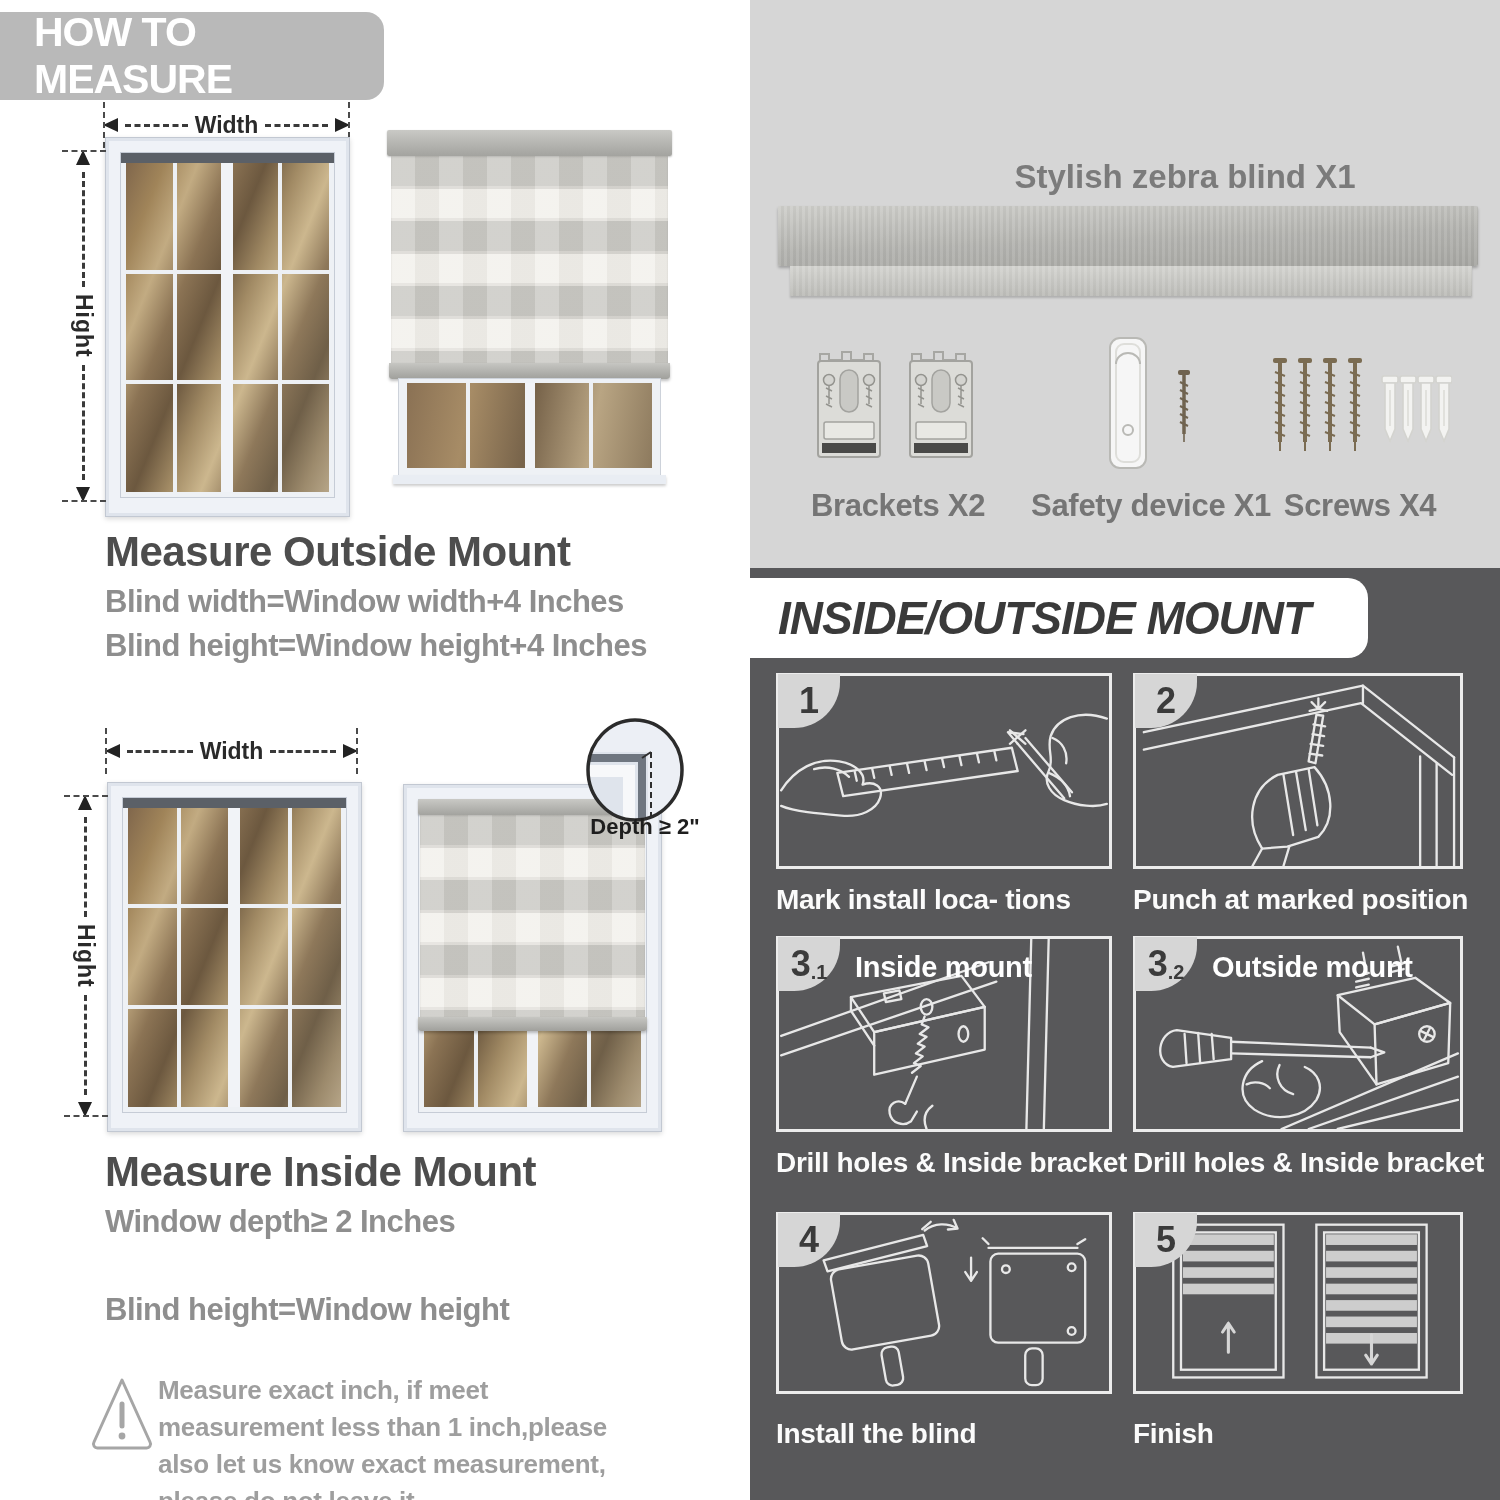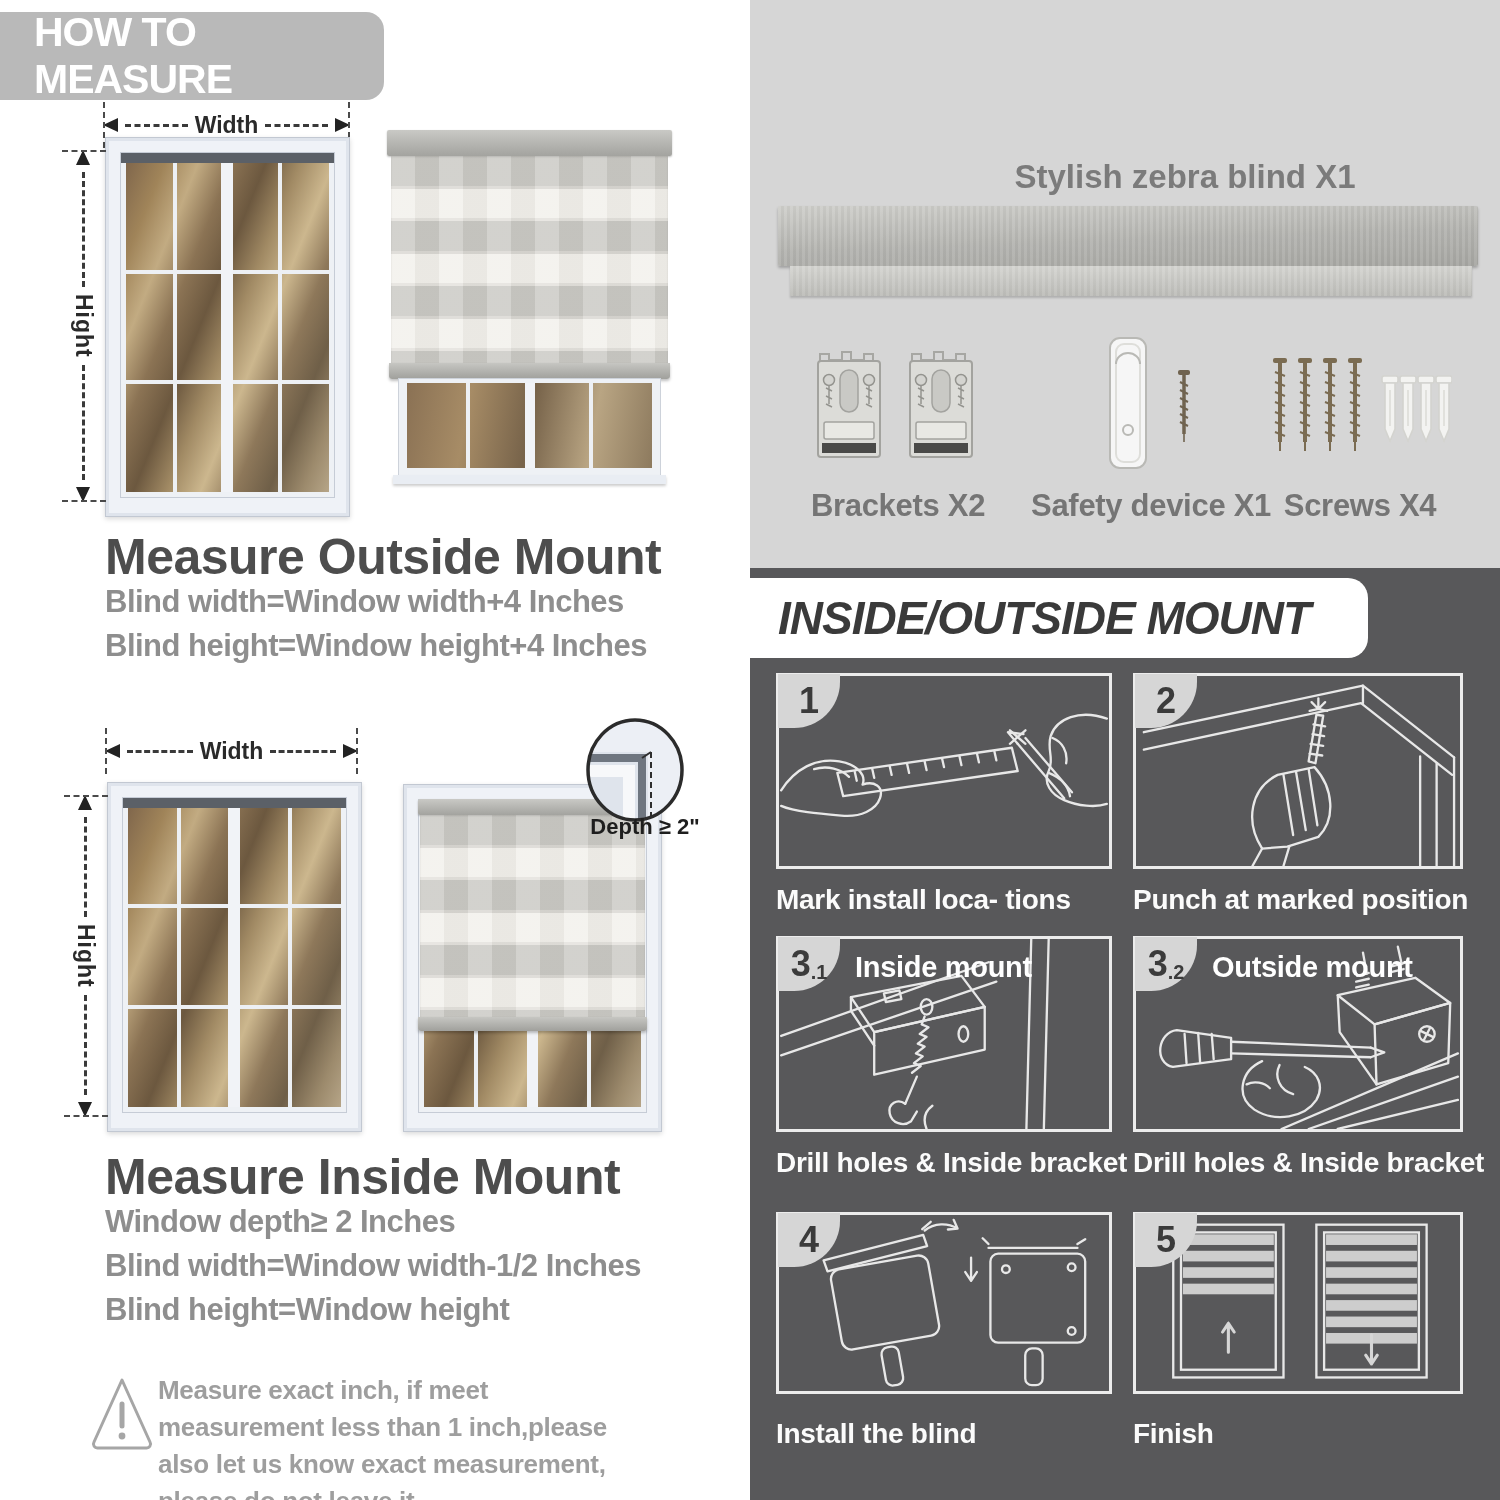--- a/index.html
+++ b/index.html
@@ -8,21 +8,21 @@
 
   
   .abs{position:absolute;}
   b,strong{font-weight:bold;}
 
   
   .hdr-gray{position:absolute;left:0;top:12px;width:384px;height:88px;background:#b9b9b9;
     border-radius:0 18px 18px 0;display:flex;align-items:center;padding-left:34px;box-sizing:border-box;
     color:#fff;font-weight:bold;font-size:41px;letter-spacing:-1px;}
 
-  .measure-title{position:absolute;margin:0;font-size:50px;font-weight:bold;color:#4d4d4d;letter-spacing:-.5px;}
+  .measure-title{position:absolute;margin:0;font-size:42px;font-weight:bold;color:#4d4d4d;letter-spacing:-.5px;}
   .measure-line{position:absolute;margin:0;font-size:31px;font-weight:bold;color:#8e8e8e;letter-spacing:-.5px;}
 
   
   .win{position:absolute;background:#eff2f7;border:1px solid #c2c8d2;
     box-shadow:inset 0 0 0 3px #dfe4ec, 0 2px 5px rgba(0,0,0,.15);}
   .glass{position:absolute;inset:15px 15px 19px 15px;border:5px solid #eef1f5;outline:1px solid #c6ccd6;
     background:
       linear-gradient(to right, transparent calc(50% - 6px), #f1f3f7 calc(50% - 6px), #f1f3f7 calc(50% + 6px), transparent calc(50% + 6px)),
       linear-gradient(to right, transparent calc(24% - 2px), #edf0f4 calc(24% - 2px), #edf0f4 calc(24% + 2px), transparent calc(24% + 2px)),
       linear-gradient(to right, transparent calc(76% - 2px), #edf0f4 calc(76% - 2px), #edf0f4 calc(76% + 2px), transparent calc(76% + 2px)),
@@ -176,21 +176,20 @@
         <path d="M6,55 H45 V108" stroke="#f7f8fa" stroke-width="12" fill="none"></path>
         <path d="M67,36 V108" stroke="#2e2e2e" stroke-width="2" stroke-dasharray="6 4" fill="none"></path>
         <path d="M58,42 l9,-6" stroke="#2e2e2e" stroke-width="2" fill="none"></path>
       </g>
       <ellipse cx="51" cy="54" rx="47" ry="50" fill="none" stroke="#2b2b2b" stroke-width="3.5"></ellipse>
     </svg>
     <p class="depth-label" style="left:580px;top:814px;width:130px;">Depth ≥ 2"</p>
 
     <h2 class="measure-title" style="left:105px;top:1148px;text-align:center;">Measure Inside Mount</h2>
     <p class="measure-line" style="left:105px;top:1204px;">Window depth≥ 2 Inches</p>
-    <p class="measure-line" style="left:105px;top:1248px;">Blind width=Window width-1/2 Inches</p>
     <p class="measure-line" style="left:105px;top:1292px;">Blind height=Window height</p>
 
     <svg class="abs" style="left:90px;top:1374px;" width="64" height="76" viewBox="0 0 64 76">
       <path d="M32,6 L60,68 a4,4 0 0 1 -4,6 L8,74 a4,4 0 0 1 -4,-6 Z" fill="none" stroke="#a6a6a6" stroke-width="3" stroke-linejoin="round"></path>
       <path d="M32,30 V52" stroke="#a6a6a6" stroke-width="5" stroke-linecap="round"></path>
       <circle cx="32" cy="62" r="3.4" fill="#a6a6a6"></circle>
     </svg>
     <p class="warn-text" style="left:158px;top:1372px;width:500px;">Measure exact inch, if meet measurement less than 1 inch,please also let us know exact measurement, please do not leave it</p>
   </section>
 

